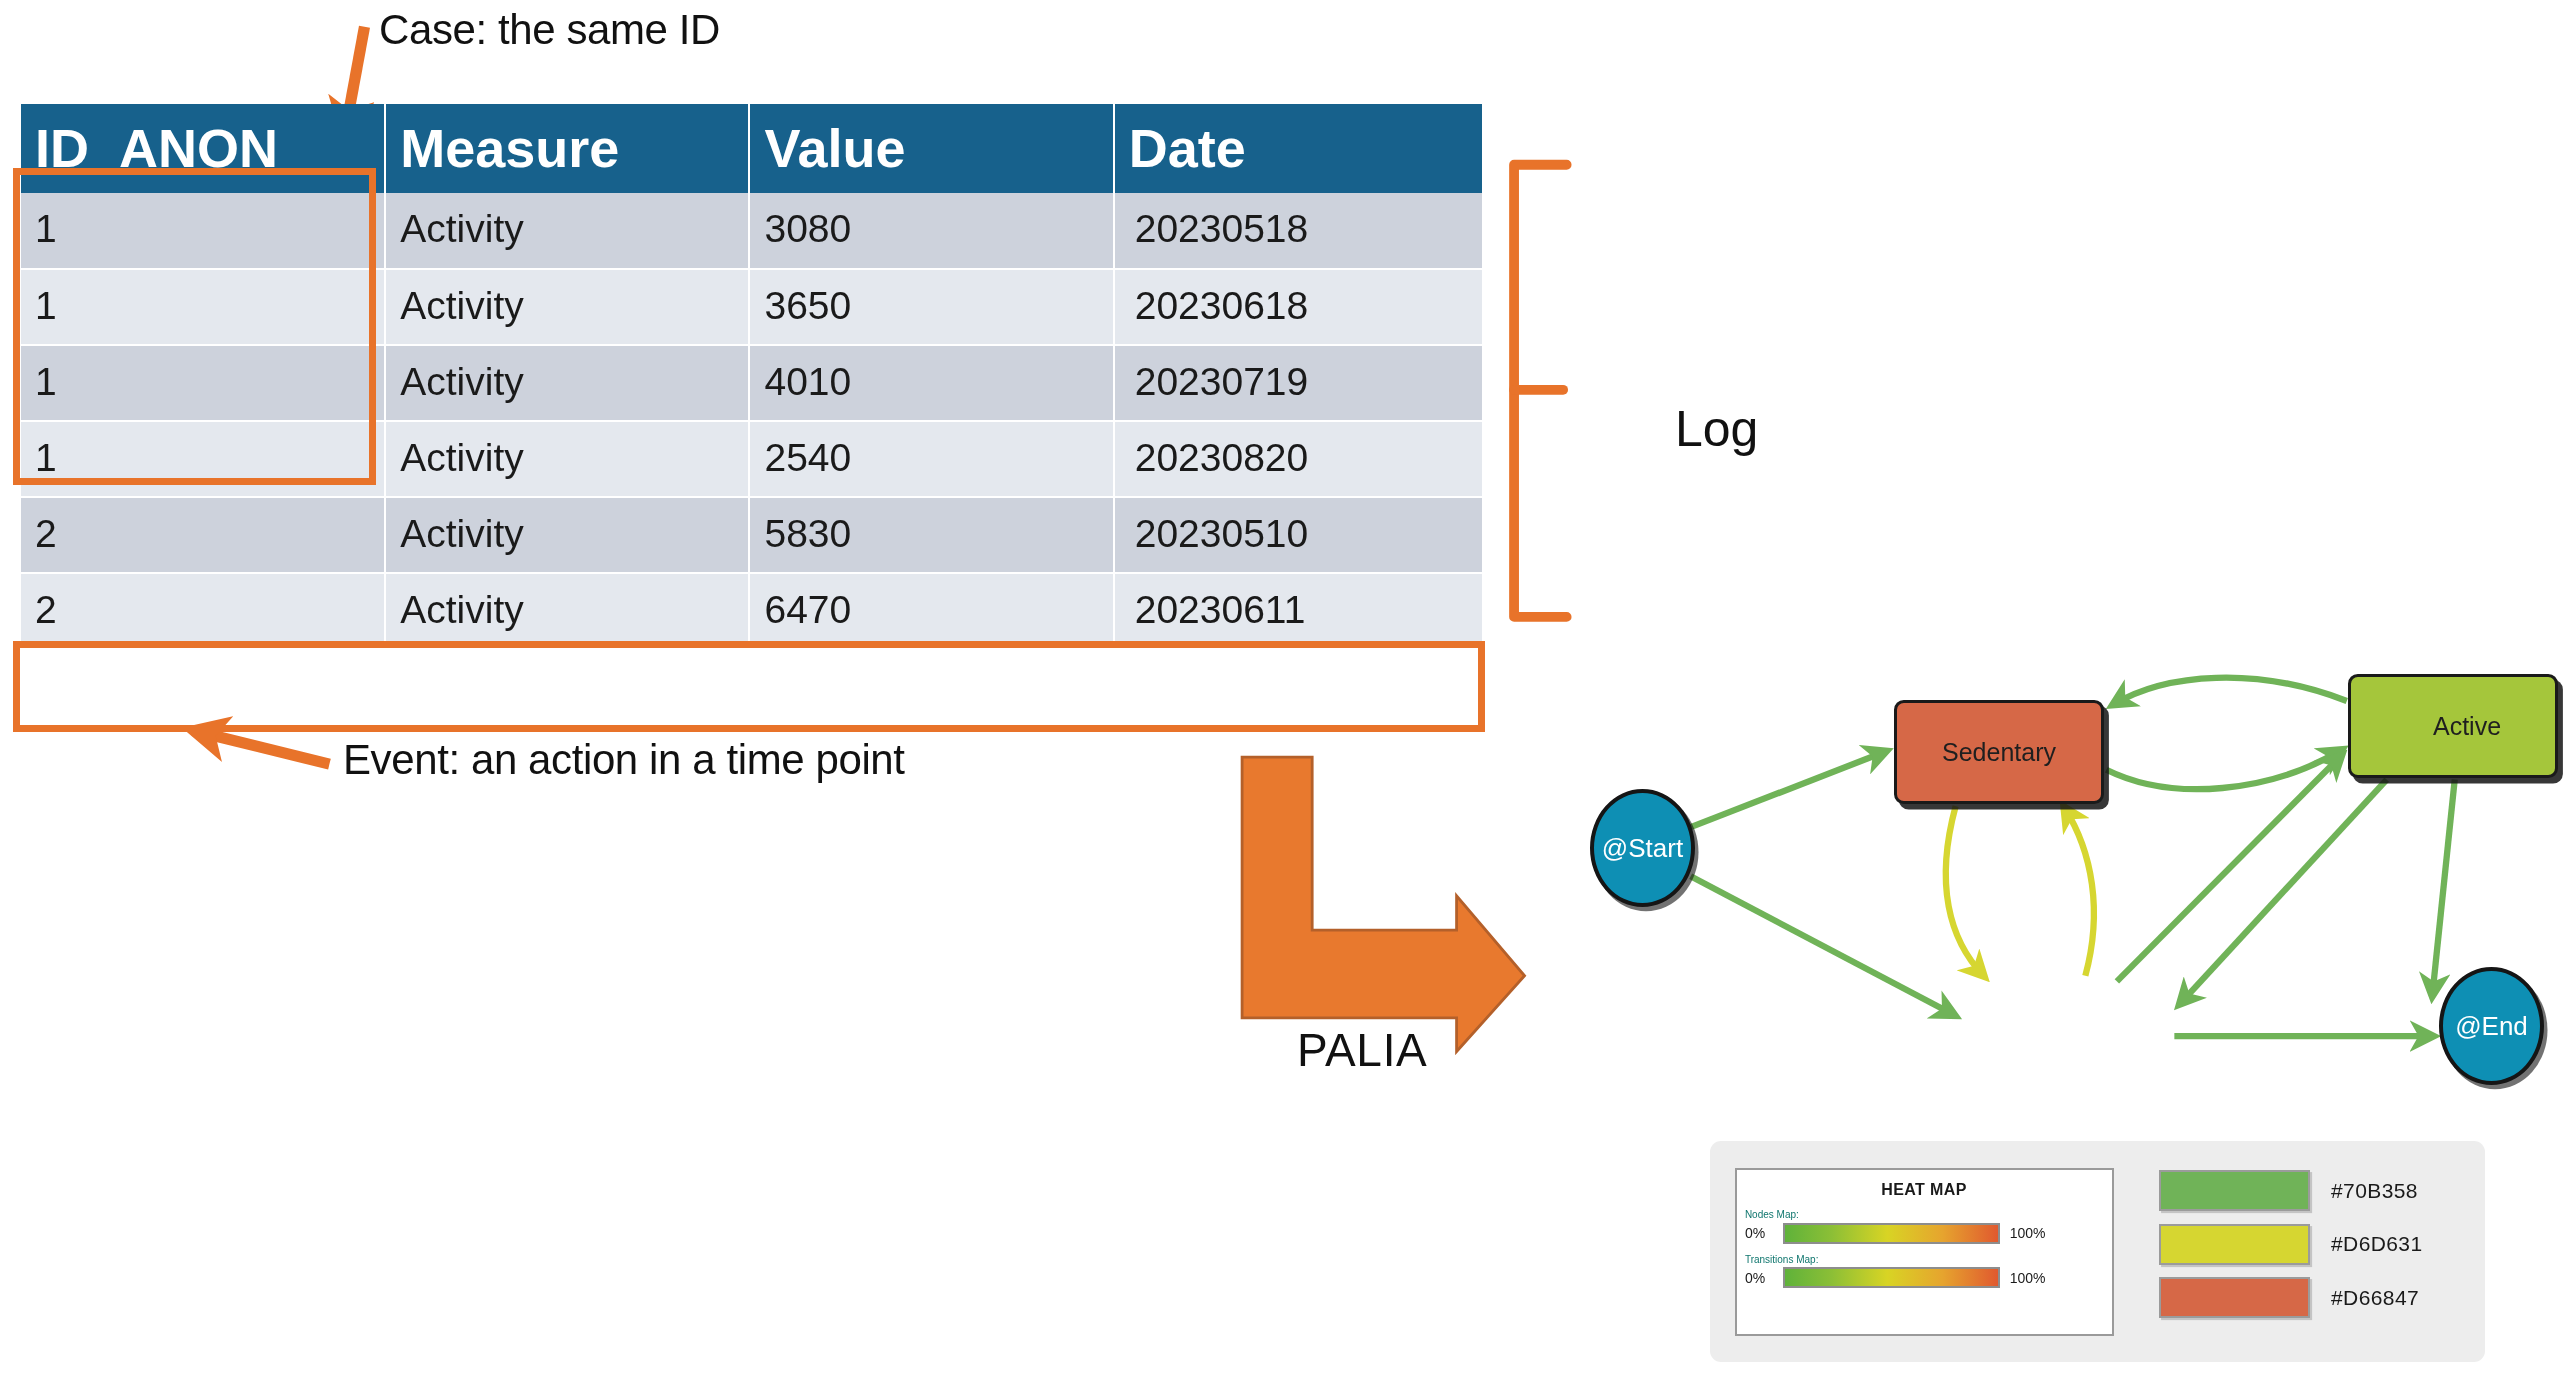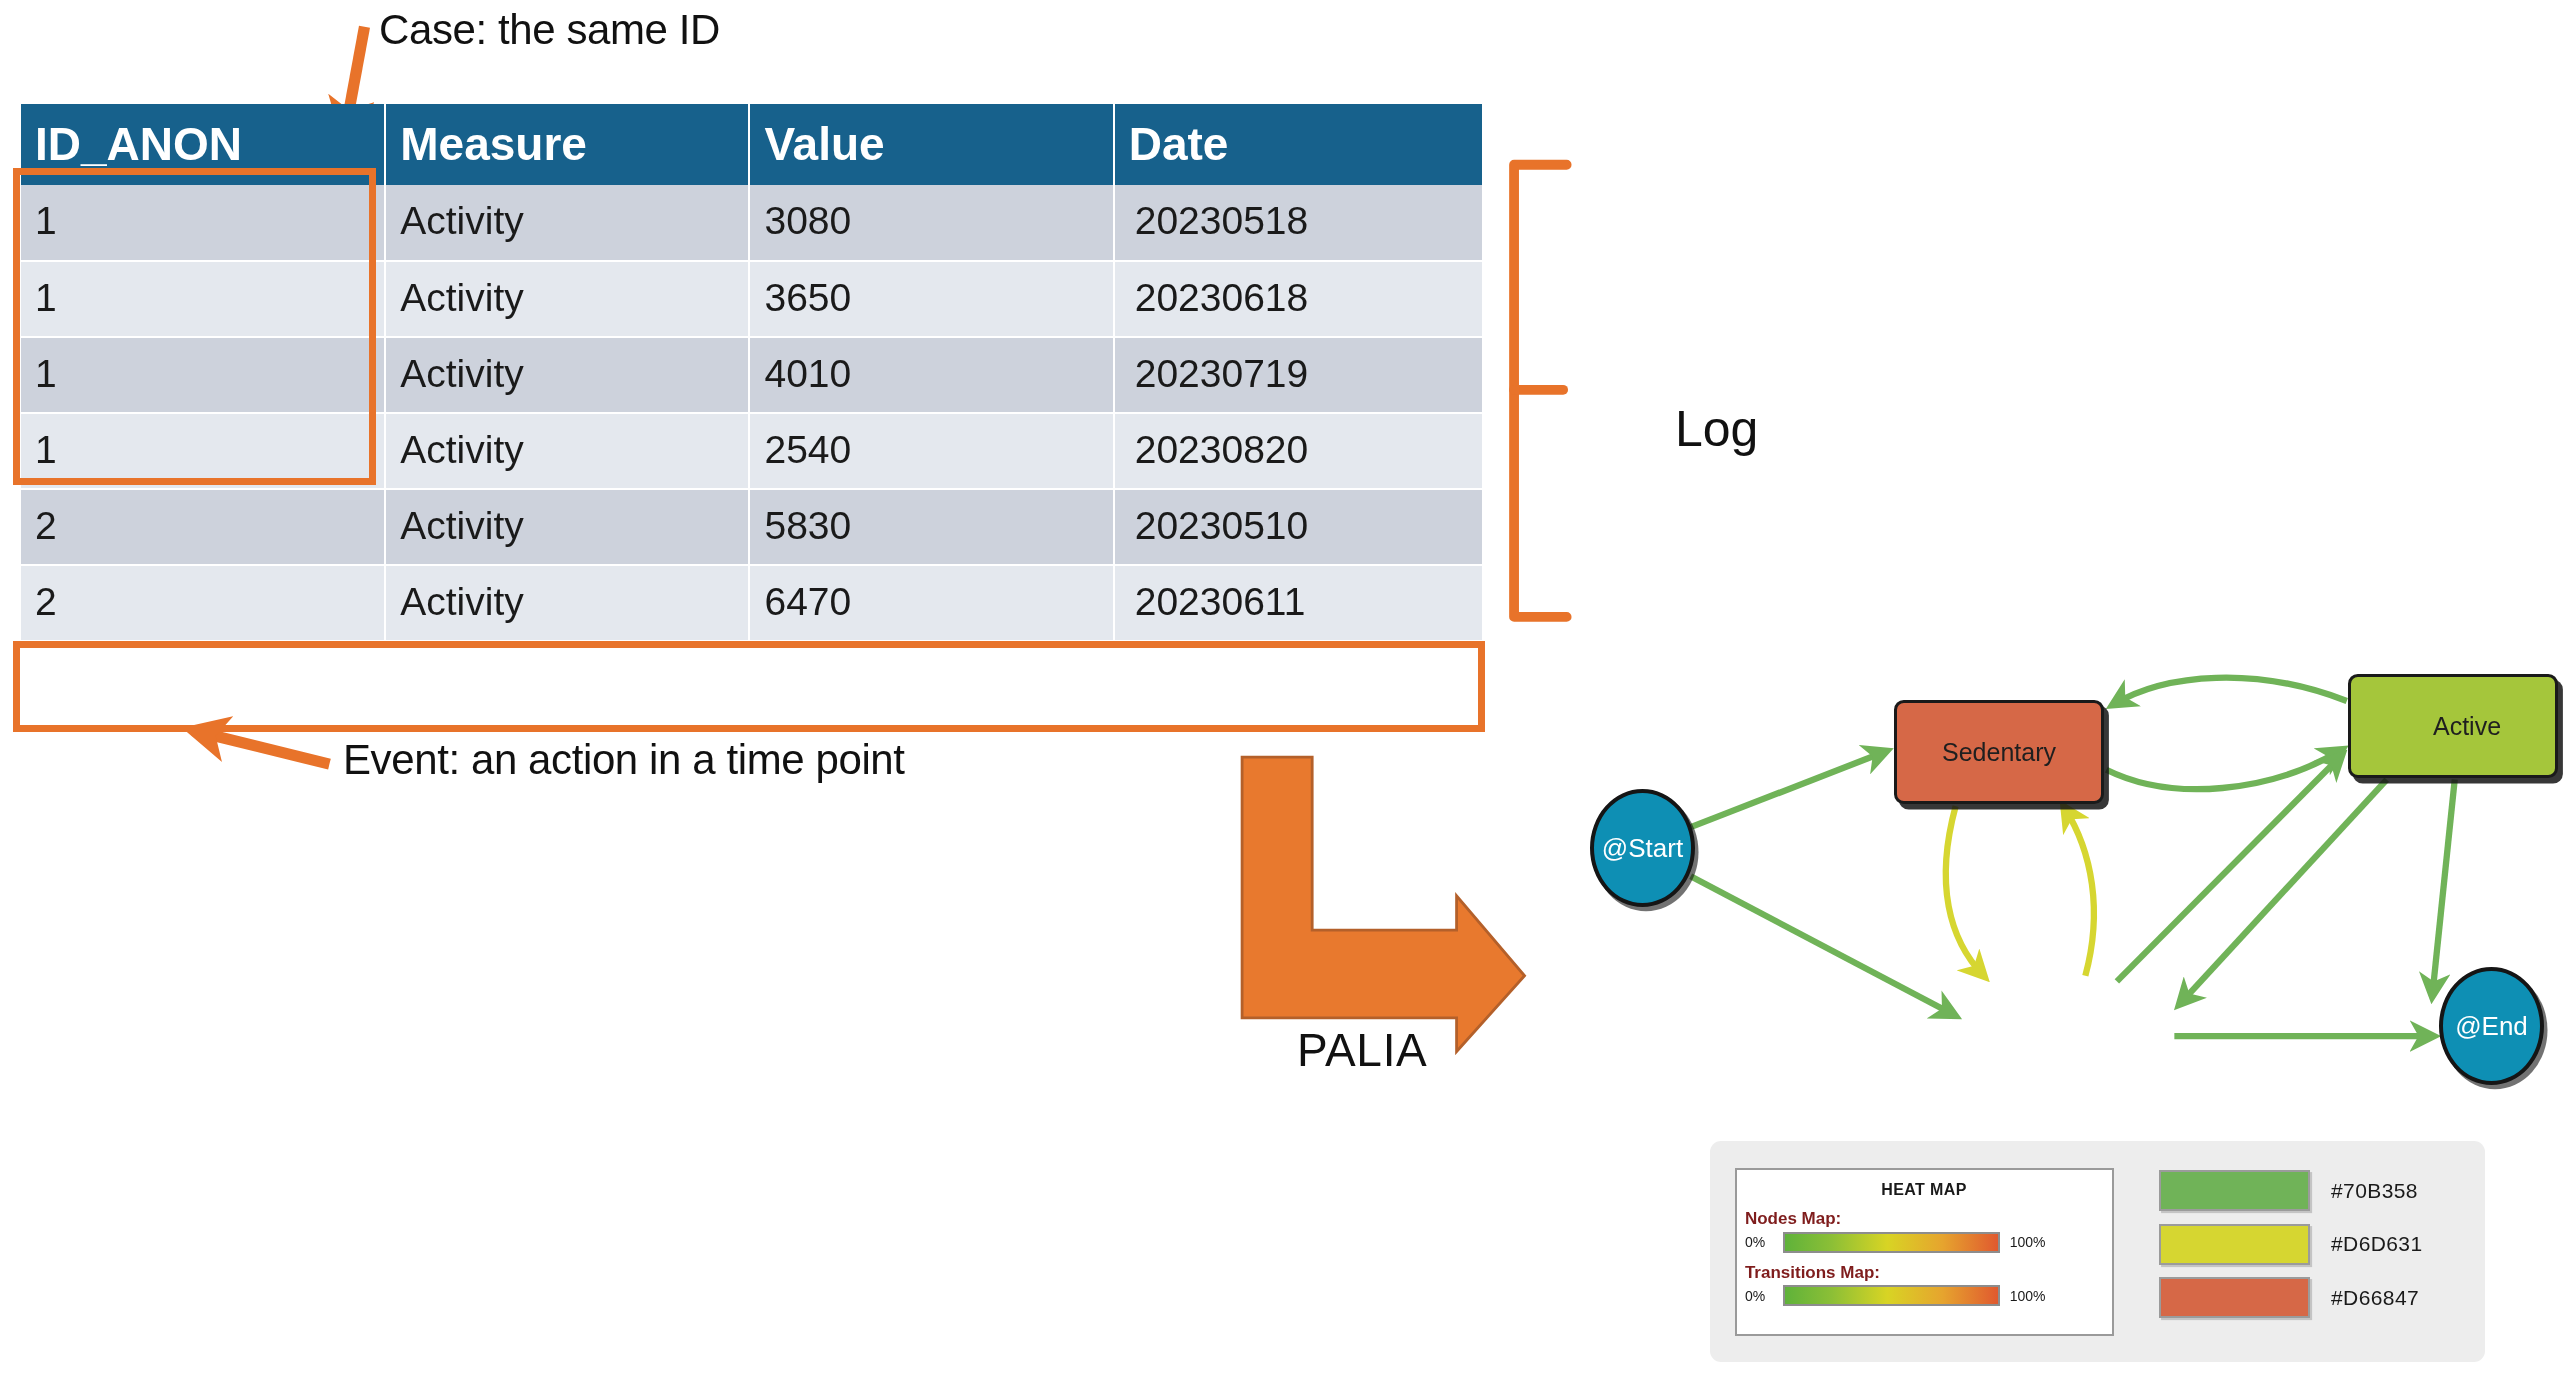--- a/index.html
+++ b/index.html
@@ -38,21 +38,21 @@
     position: absolute;
     left: 21px;
     top: 104px;
     width: 1461px;
     border-collapse: collapse;
     table-layout: fixed;
   }
   .log-table th {
     background: #17618C;
     color: #ffffff;
-    font-size: 46px;
+    font-size: 54px;
     font-weight: bold;
     text-align: left;
     padding: 12.6px 0 14px 14px;
     border-right: 2.1px solid #ffffff;
     height: 57px;
     box-sizing: border-box;
   }
   .log-table th:last-child { border-right: none; }
   .log-table td {
     font-size: 39px;
@@ -194,23 +194,23 @@
   #heatmap-title {
     text-align: center;
     font-size: 16px;
     font-weight: bold;
     color: #1a1a1a;
     margin-top: 11.2px;
     letter-spacing: 0.4px;
   }
   .hm-group { margin: 9.8px 0 0 8.4px; }
   .hm-label {
-    font-size: 17px;
-    font-weight: bold;
-    color: #7f1d1d;
+    font-size: 10px;
+    font-weight: normal;
+    color: #0f766e;
     margin-bottom: 2.8px;
   }
   .hm-row {
     display: flex;
     align-items: center;
   }
   .hm-pct {
     font-size: 14px;
     color: #1a1a1a;
     width: 38px;

